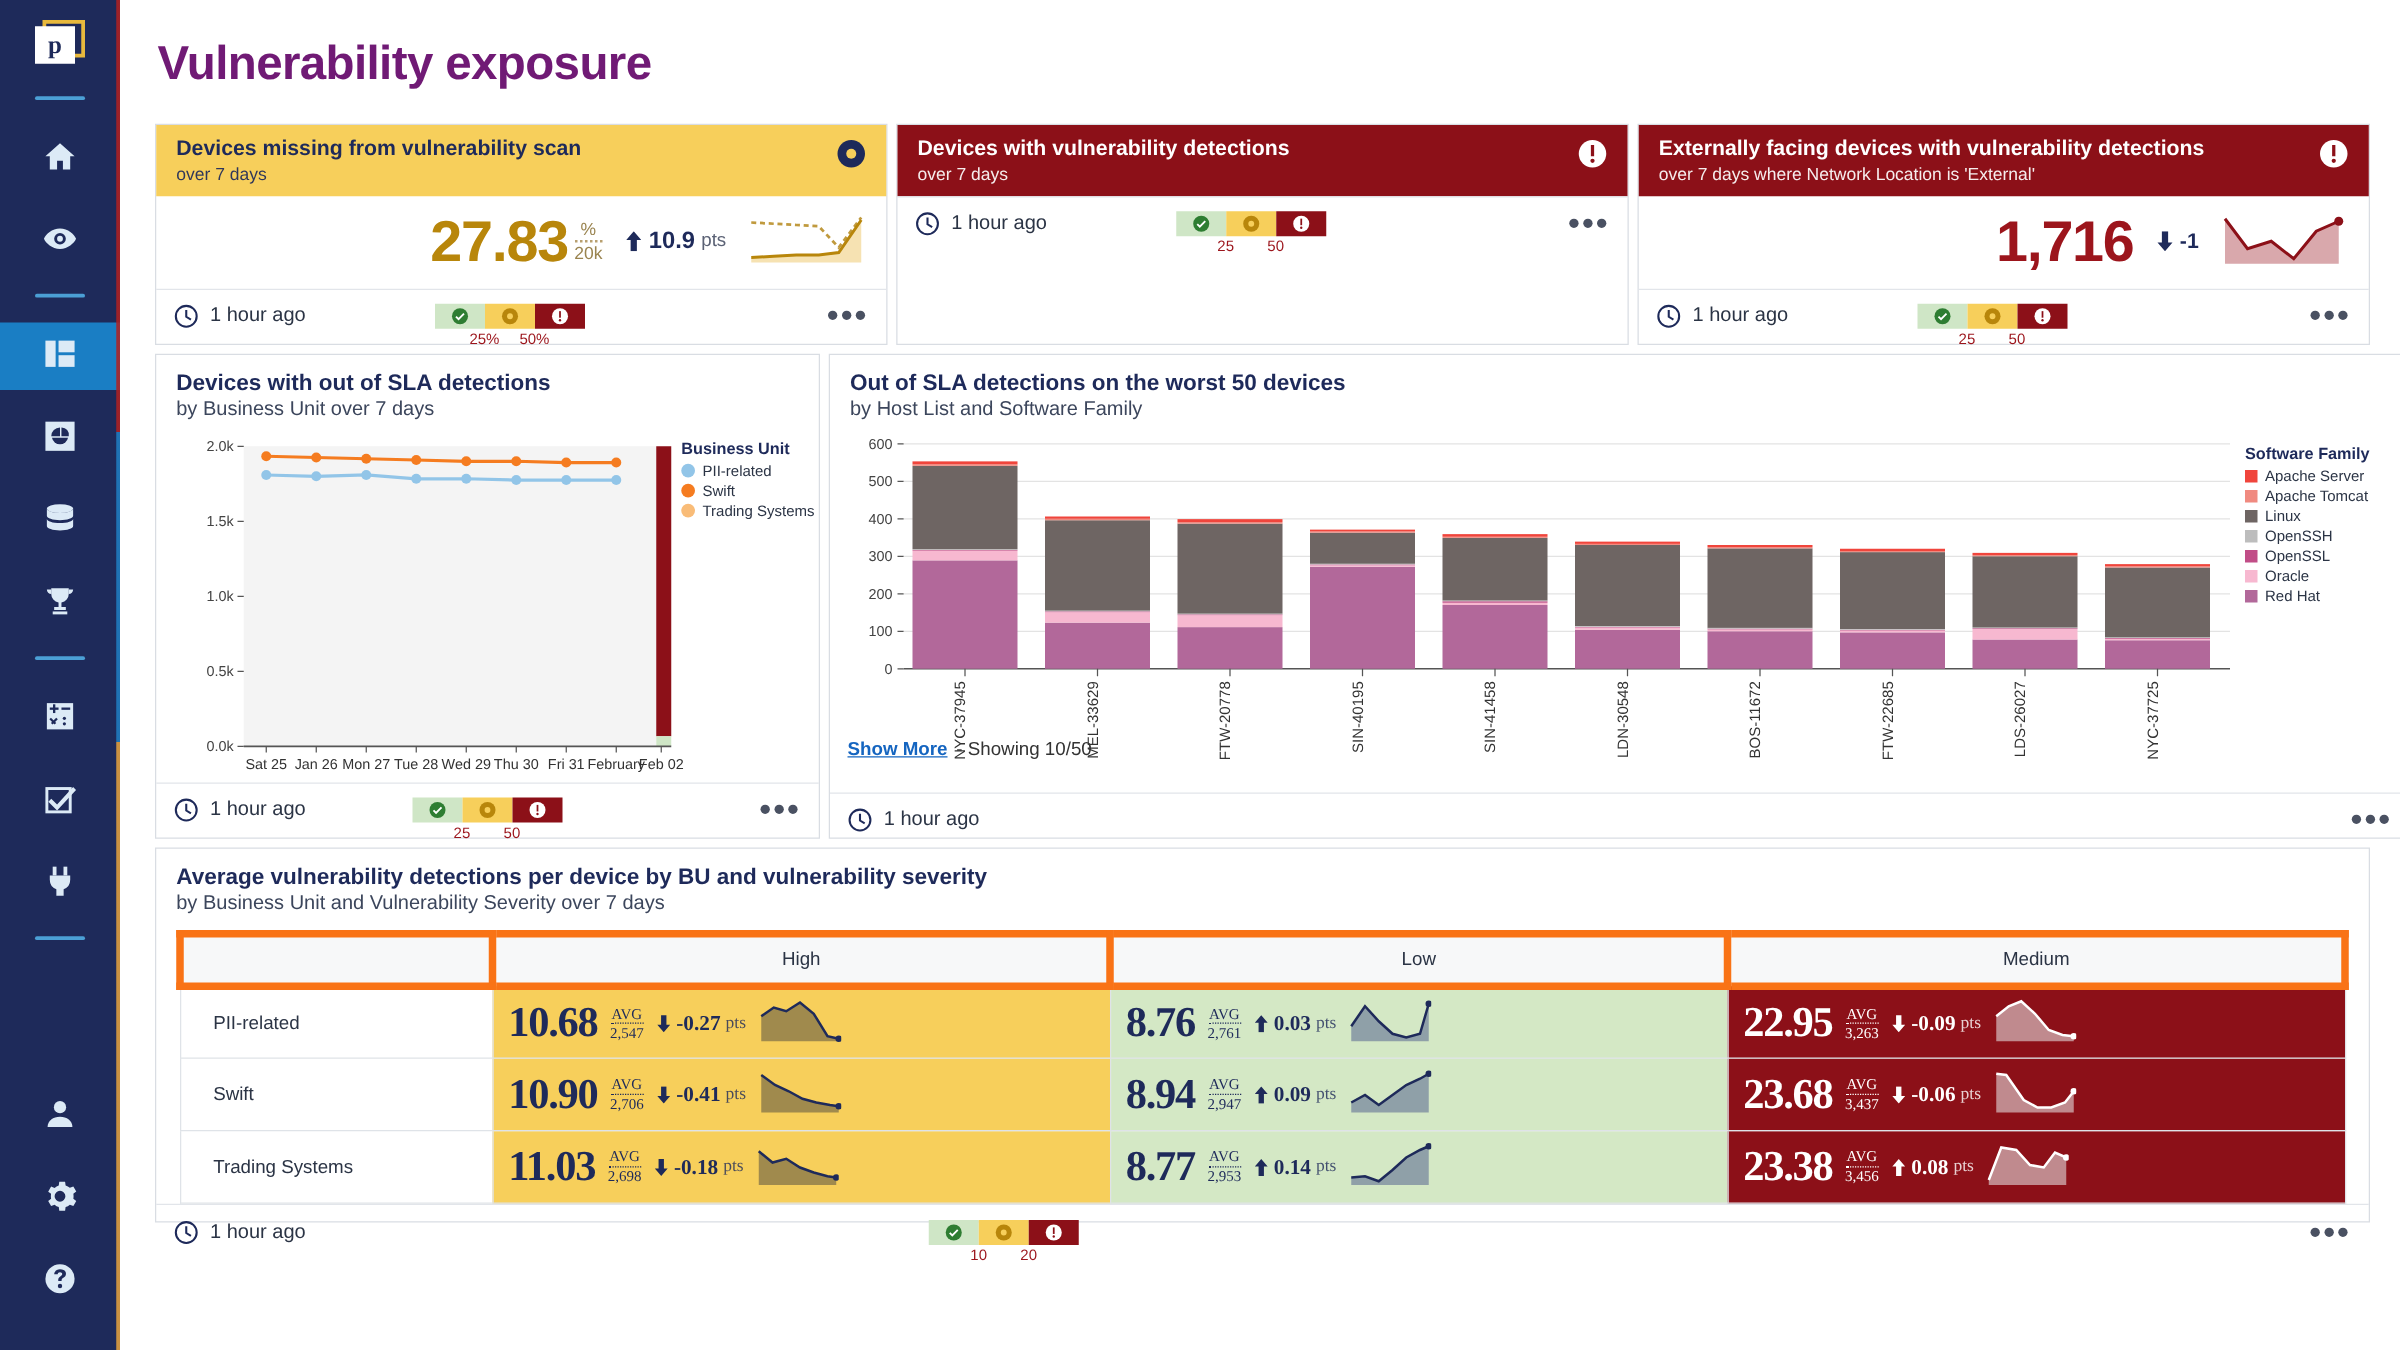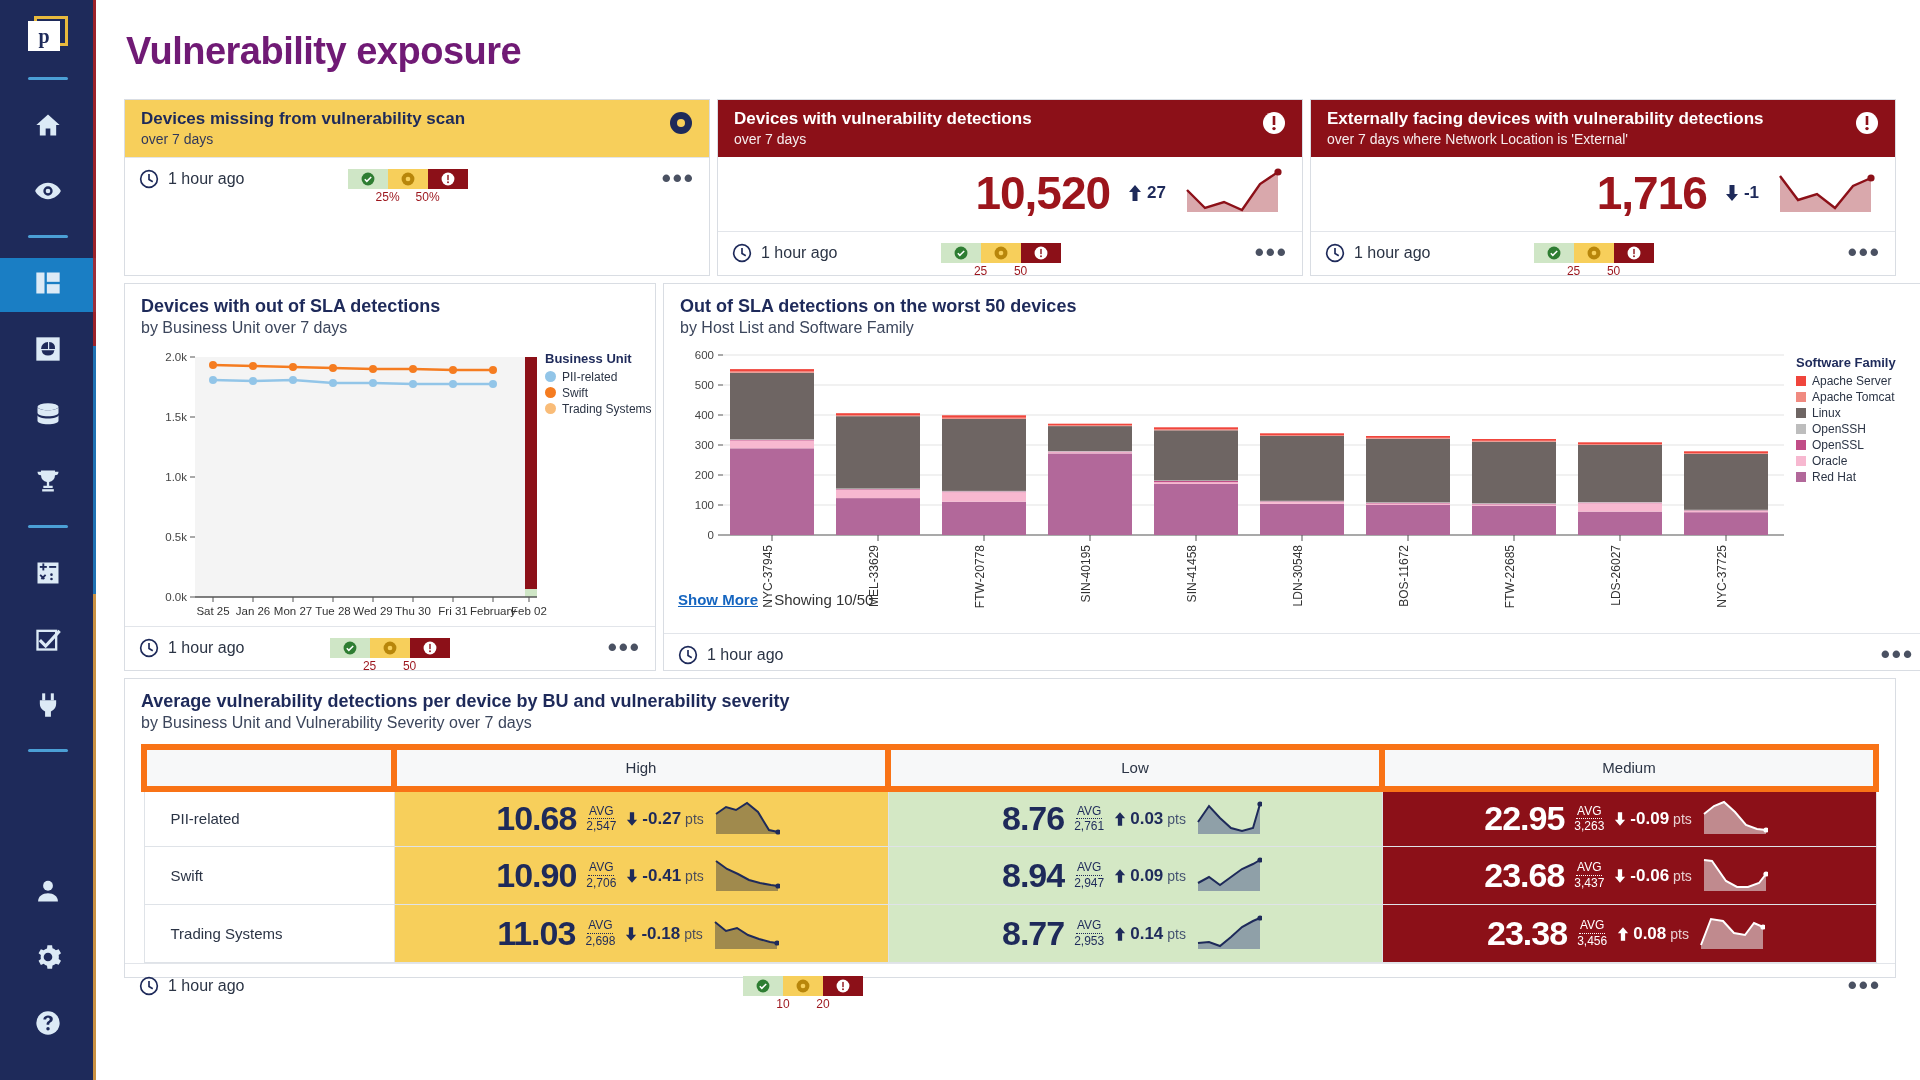--- a/index.html
+++ b/index.html
@@ -99,21 +99,21 @@
 
   .axis-lbl { font-size:11.5px; fill:#444; }
   .show-more { color:#1565c0; font-weight:bold; font-size:15px; text-decoration:underline; cursor:pointer;}
   .showing { font-size:15px; color:#333; }
 
   
   .tbl { width:100%; border-collapse:collapse; table-layout:fixed; }
   .tbl th { background:#f7f8f9; border:6px solid #f97316; font-size:15px; font-weight:normal; color:#2b3445; height:42px;}
   .tbl td { border:1px solid #dfe3e8; height:58px; padding:0 12px;}
   .tbl td.rowlbl { background:#fff; font-size:15px; color:#2b3445; width:250px; padding-left:26px;}
-  .cell { display:flex; align-items:center; justify-content:center; gap:10px; height:100%; padding-right:6px;}
+  .cell { display:flex; align-items:center; justify-content:flex-start; gap:10px; height:100%; padding-right:6px;font-family:Liberation Serif, serif;}
   .cell .num { font-size:34px; font-weight:bold; letter-spacing:-1px;}
   .cell .avg { display:flex; flex-direction:column; align-items:center; font-size:12px; line-height:1.05;}
   .cell .avg .rule { width:26px; border-top:1px dotted currentColor; margin:1px 0;}
   .cell .delta { display:flex; align-items:center; gap:4px; font-size:17px; font-weight:bold; white-space:nowrap;}
   .cell .delta .pts { font-size:14px; font-weight:normal; opacity:.8;}
   .c-amber { background:#f7cf5b; color:#1e2a5a; }
   .c-green { background:#d4e8c5; color:#1e2a5a; }
   .c-red   { background:#8c1018; color:#fff; }
 </style>
 </head>
@@ -254,20 +254,42 @@
         <div class="kpi-head amber">
           <div>
             <div class="kpi-title">Devices missing from vulnerability scan</div>
             <div class="kpi-sub">over 7 days</div>
           </div>
           <span class="kpi-badge">
             <svg width="24" height="24" viewBox="0 0 24 24">
                 <circle cx="12" cy="12" r="11" fill="#1e2a5a"></circle>
                 <circle cx="12" cy="12" r="4" fill="#f7cf5b"></circle>
               </svg>
+          </span>
+        </div>
+        <div class="kpi-body">
+          <span class="kpi-val amber">27.83</span>
+          <span class="kpi-unit">
+            <span class="top">%</span>
+            <span class="rule"></span>
+            <span>20k</span>
+          </span>
+          <span class="kpi-delta">
+            <svg width="14" height="16" viewBox="0 0 14 16">
+                <path d="M7 0l6 7H9.5v9h-5V7H1z" fill="#1e2a5a"></path>
+              </svg>
+            <span>10.9</span>
+            <span class="pts">pts</span>
+          </span>
+          <span class="kpi-spark">
+            <svg width="92" height="44" viewBox="0 0 92 44">
+              <path d="M2 10 L20 11 L38 12 L56 13 L72 30 L90 6" stroke="#c09a3e" stroke-width="2.2" fill="none" stroke-dasharray="4 3"></path>
+              <path d="M2 38 L20 37 L38 36 L56 36 L72 34 L90 8 L90 42 L2 42Z" fill="#f6e2b2"></path>
+              <path d="M2 38 L20 37 L38 36 L56 36 L72 34 L90 8" stroke="#b8860b" stroke-width="2.4" fill="none"></path>
+            </svg>
           </span>
         </div>
         <div class="kpi-foot">
           <span class="ago">
             <svg width="20" height="20" viewBox="0 0 24 24">
                 <circle cx="12" cy="12" r="10" fill="none" stroke="#1e2a5a" stroke-width="2"></circle>
                 <path d="M12 6v6.5l4.5 2.7" fill="none" stroke="#1e2a5a" stroke-width="2"></path>
               </svg>
             <span>1 hour ago</span>
           </span>
@@ -307,36 +329,20 @@
           <div>
             <div class="kpi-title">Devices with vulnerability detections</div>
             <div class="kpi-sub">over 7 days</div>
           </div>
           <span class="kpi-badge">
             <svg width="24" height="24" viewBox="0 0 24 24">
                 <circle cx="12" cy="12" r="11" fill="#fff"></circle>
                 <rect x="10.7" y="5" width="2.6" height="9" fill="#8c1018"></rect>
                 <circle cx="12" cy="17.6" r="1.7" fill="#8c1018"></circle>
               </svg>
-          </span>
-        </div>
-        <div class="kpi-body">
-          <span class="kpi-val red">10,520</span>
-          <span class="kpi-delta">
-            <svg width="14" height="16" viewBox="0 0 14 16">
-                <path d="M7 0l6 7H9.5v9h-5V7H1z" fill="#1e2a5a"></path>
-              </svg>
-            <span style="font-size:17px">27</span>
-          </span>
-          <span class="kpi-spark">
-            <svg width="100" height="46" viewBox="0 0 100 46">
-              <path d="M3 22 L21 40 L40 34 L58 42 L76 16 L94 4 L94 44 L3 44Z" fill="#d9a8ac"></path>
-              <path d="M3 22 L21 40 L40 34 L58 42 L76 16 L94 4" stroke="#8c1018" stroke-width="2.4" fill="none"></path>
-              <circle cx="94" cy="4" r="3.6" fill="#8c1018"></circle>
-            </svg>
           </span>
         </div>
         <div class="kpi-foot">
           <span class="ago">
             <svg width="20" height="20" viewBox="0 0 24 24">
                 <circle cx="12" cy="12" r="10" fill="none" stroke="#1e2a5a" stroke-width="2"></circle>
                 <path d="M12 6v6.5l4.5 2.7" fill="none" stroke="#1e2a5a" stroke-width="2"></path>
               </svg>
             <span>1 hour ago</span>
           </span>

